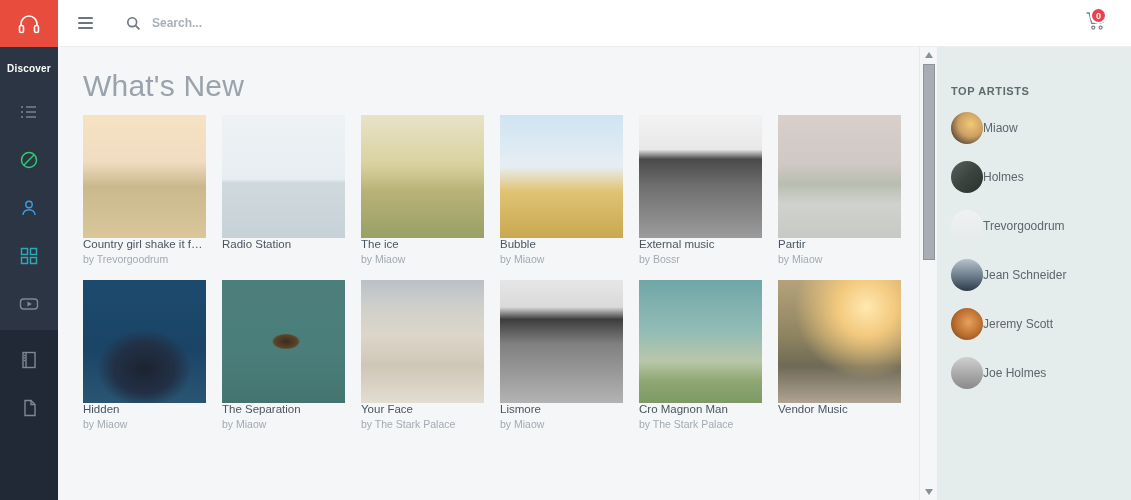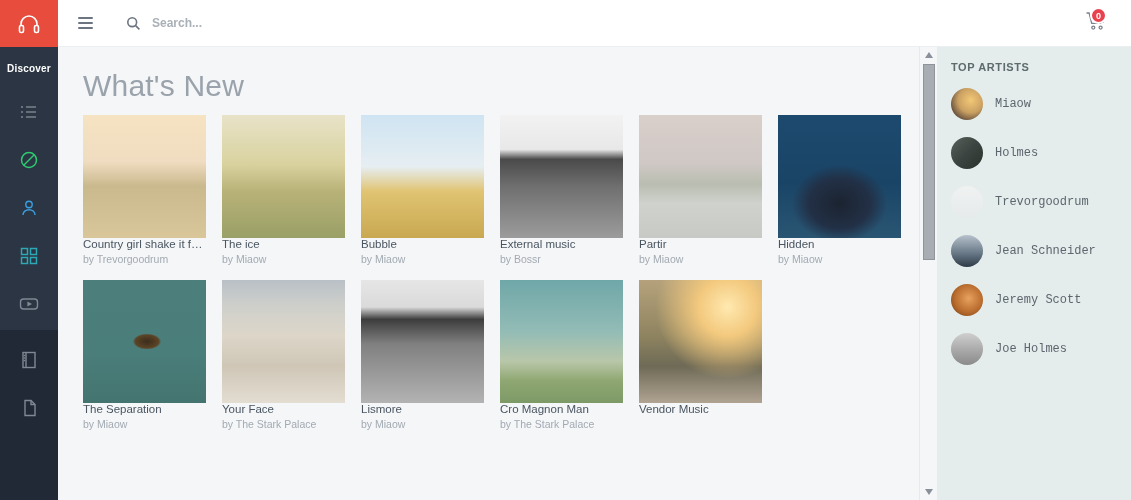--- a/index.html
+++ b/index.html
@@ -118,25 +118,25 @@
     cursor: pointer;
   }
 
   
   .artists {
     width: 194px; flex: 0 0 194px; height: 100%;
     background: #e4ecec; overflow: hidden; position: relative;
   }
   .artists-head {
     font-size: 11px; font-weight: bold; color: #5d6b6b;
-    letter-spacing: .6px; padding: 14px 0 6px 14px;
+    letter-spacing: .6px; padding: 14px 0 6px 14px; margin-top: 24px;
   }
   .artist-row {
-    display: flex; align-items: center; gap: 12px;
-    padding: 6px 0 6px 14px; cursor: pointer; height: 49px; font-family: Liberation Mono, monospace;
+    display: flex; align-items: center; gap: 0;
+    padding: 6px 0 6px 14px; cursor: pointer; height: 49px;
   }
   .avatar { width: 32px; height: 32px; border-radius: 50%; overflow: hidden;
             flex: 0 0 32px; background: #ccc; position: relative; }
   .artist-name { font-size: 12px; color: #5c666d; white-space: nowrap; }
 </style>
 </head>
 <body>
 
 <div class="app">
 
@@ -255,20 +255,24 @@
     <div class="body-row">
 
       <div class="content-wrap">
         <div class="content">
           <h1 class="page-title">What's New</h1>
           <div class="grid">
               <div class="card">
                 <div class="thumb" style="background: linear-gradient(rgb(246, 227, 194) 0%, rgb(240, 220, 192) 38%, rgb(201, 185, 141) 58%, rgb(217, 199, 154) 100%), radial-gradient(38% 42% at 52% 34%, rgb(74, 67, 88) 0%, rgb(107, 95, 110) 55%, transparent 70%);"></div>
                 <div class="card-title">Country girl shake it fo...</div>
                 <div class="card-by">by Trevorgoodrum</div>
+              </div>
+              <div class="card">
+                <div class="thumb" style="background: linear-gradient(rgb(238, 242, 244) 0%, rgb(231, 238, 242) 52%, rgb(207, 217, 222) 55%, rgb(199, 210, 216) 100%);"></div>
+                <div class="card-title">Radio Station</div>
               </div>
               <div class="card">
                 <div class="thumb" style="background: linear-gradient(rgb(232, 227, 200) 0%, rgb(217, 210, 159) 40%, rgb(184, 178, 120) 62%, rgb(154, 160, 102) 100%);"></div>
                 <div class="card-title">The ice</div>
                 <div class="card-by">by Miaow</div>
               </div>
               <div class="card">
                 <div class="thumb" style="background: linear-gradient(rgb(207, 228, 242) 0%, rgb(230, 238, 242) 42%, rgb(224, 196, 115) 62%, rgb(201, 168, 80) 100%);"></div>
                 <div class="card-title">Bubble</div>
                 <div class="card-by">by Miaow</div>

